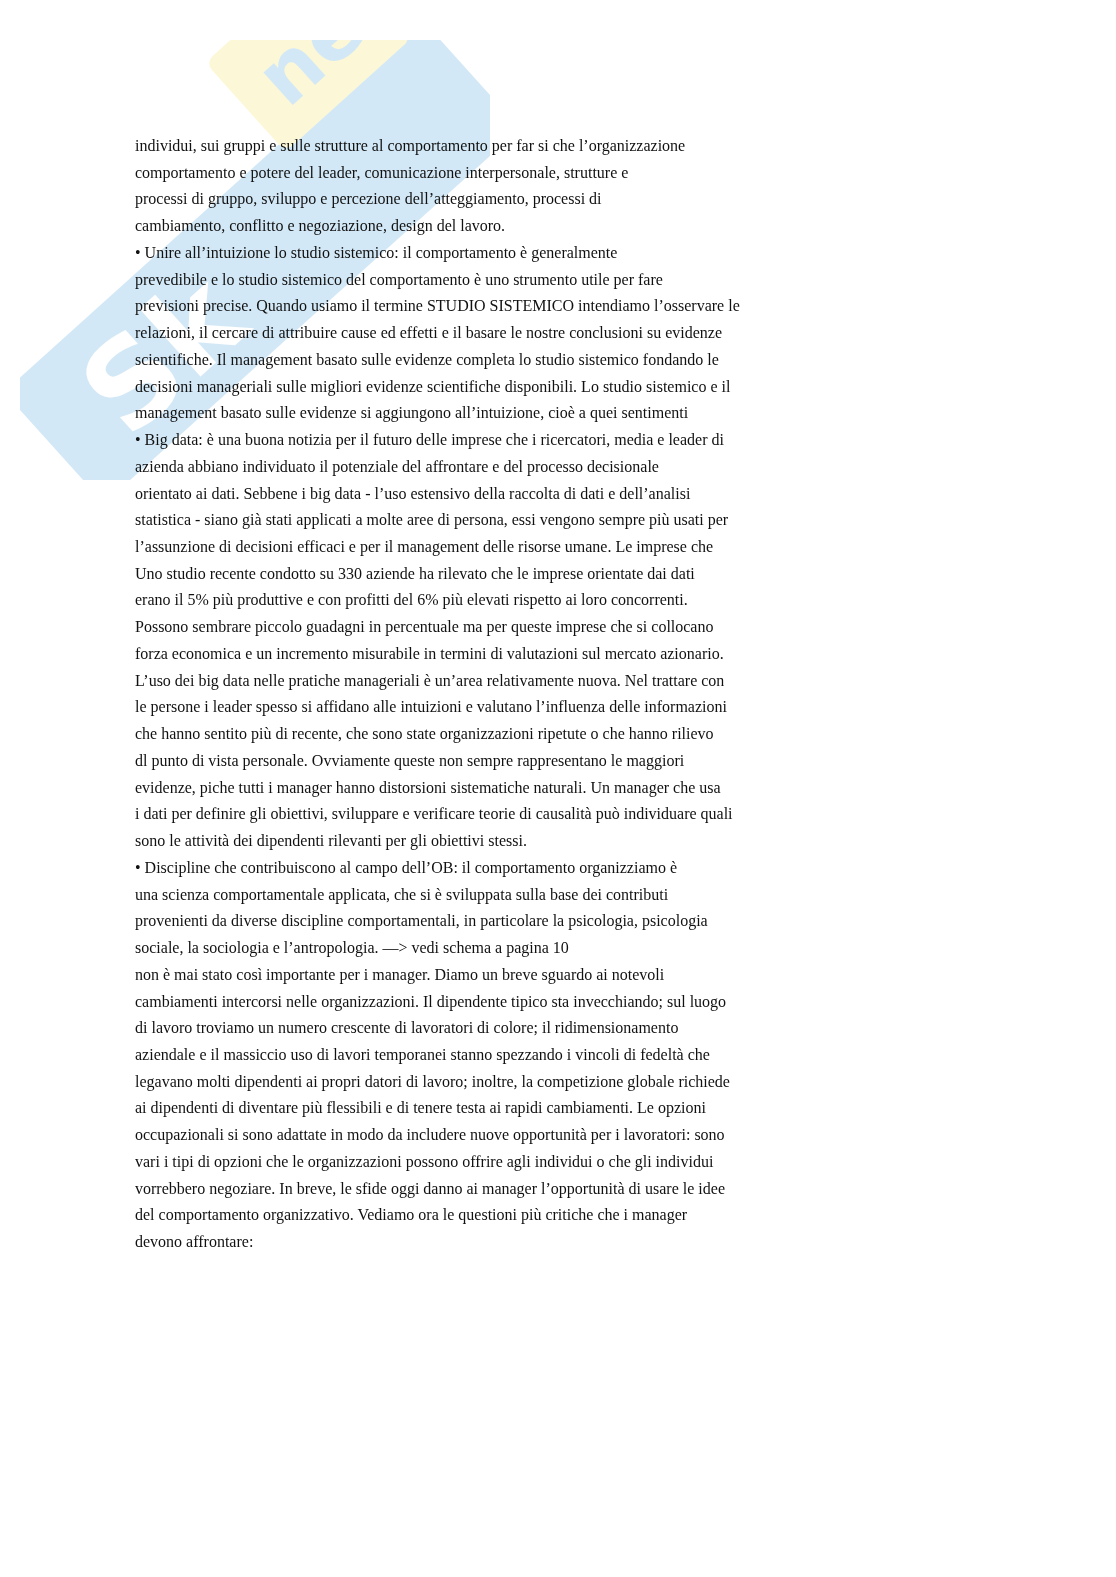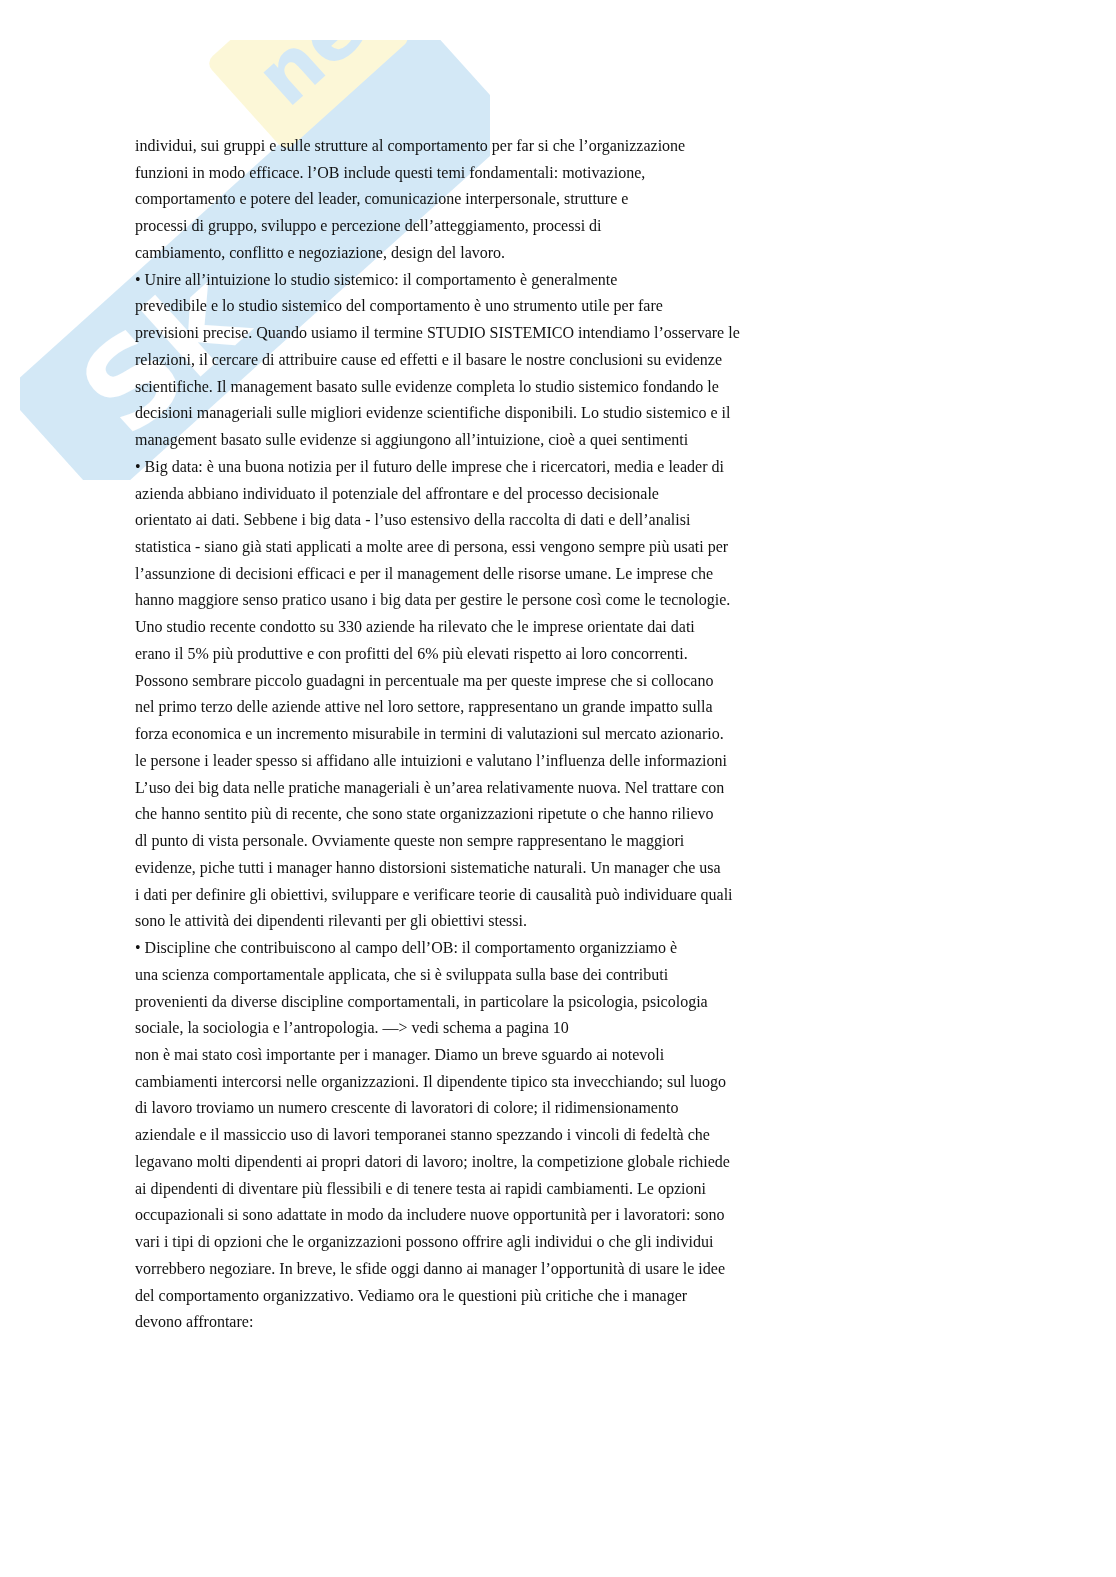--- a/index.html
+++ b/index.html
@@ -57,46 +57,43 @@
       <rect x="-40" y="150" width="560" height="150" rx="10" fill="#3d9ad8"></rect>
       <rect x="330" y="40" width="170" height="120" rx="10" fill="#f3df4f"></rect>
       <text x="20" y="270" font-family="DejaVu Sans, sans-serif" font-weight="bold" font-size="120" fill="#ffffff">Sk</text>
       <text x="360" y="130" font-family="DejaVu Sans, sans-serif" font-weight="bold" font-size="80" fill="#3d9ad8">net</text>
     </g>
   </svg>
 
   <div class="text-block">
 
     <div class="line">individui, sui gruppi e sulle strutture al comportamento per far si che l’organizzazione</div>
-    <div class="line">funzioni in modo efficace. l’OB include questi temi fondamentali: motivazione,</div>
     <div class="line">comportamento e potere del leader, comunicazione interpersonale, strutture e</div>
     <div class="line">processi di gruppo, sviluppo e percezione dell’atteggiamento, processi di</div>
     <div class="line">cambiamento, conflitto e negoziazione, design del lavoro.</div>
 
     <div class="line"><span class="bold">• Unire all’intuizione lo studio sistemico:</span><span> il comportamento è generalmente</span></div>
     <div class="line">prevedibile e lo studio sistemico del comportamento è uno strumento utile per fare</div>
     <div class="line">previsioni precise. Quando usiamo il termine STUDIO SISTEMICO intendiamo l’osservare le</div>
     <div class="line">relazioni, il cercare di attribuire cause ed effetti e il basare le nostre conclusioni su evidenze</div>
     <div class="line">scientifiche. Il management basato sulle evidenze completa lo studio sistemico fondando le</div>
     <div class="line">decisioni manageriali sulle migliori evidenze scientifiche disponibili. Lo studio sistemico e il</div>
     <div class="line">management basato sulle evidenze si aggiungono all’intuizione, cioè a quei sentimenti</div>
 
     <div class="line"><span class="bold">• Big data:</span><span> è una buona notizia per il futuro delle imprese che i ricercatori, media e leader di</span></div>
     <div class="line">azienda abbiano individuato il potenziale del affrontare e del processo decisionale</div>
     <div class="line">orientato ai dati. Sebbene i big data - l’uso estensivo della raccolta di dati e dell’analisi</div>
     <div class="line">statistica - siano già stati applicati a molte aree di persona, essi vengono sempre più usati per</div>
     <div class="line">l’assunzione di decisioni efficaci e per il management delle risorse umane. Le imprese che</div>
-    <div class="line">hanno maggiore senso pratico usano i big data per gestire le persone così come le tecnologie.</div>
     <div class="line">Uno studio recente condotto su 330 aziende ha rilevato che le imprese orientate dai dati</div>
     <div class="line">erano il 5% più produttive e con profitti del 6% più elevati rispetto ai loro concorrenti.</div>
     <div class="line">Possono sembrare piccolo guadagni in percentuale ma per queste imprese che si collocano</div>
-    <div class="line">nel primo terzo delle aziende attive nel loro settore, rappresentano un grande impatto sulla</div>
     <div class="line">forza economica e un incremento misurabile in termini di valutazioni sul mercato azionario.</div>
+    <div class="line">L’uso dei big data nelle pratiche manageriali è un’area relativamente nuova. Nel trattare con</div>
     <div class="line">le persone i leader spesso si affidano alle intuizioni e valutano l’influenza delle informazioni</div>
-    <div class="line">L’uso dei big data nelle pratiche manageriali è un’area relativamente nuova. Nel trattare con</div>
     <div class="line">che hanno sentito più di recente, che sono state organizzazioni ripetute o che hanno rilievo</div>
     <div class="line">dl punto di vista personale. Ovviamente queste non sempre rappresentano le maggiori</div>
     <div class="line">evidenze, piche tutti i manager hanno distorsioni sistematiche naturali. Un manager che usa</div>
     <div class="line">i dati per definire gli obiettivi, sviluppare e verificare teorie di causalità può individuare quali</div>
     <div class="line">sono le attività dei dipendenti rilevanti per gli obiettivi stessi.</div>
 
     <div class="line"><span class="bold">• Discipline che contribuiscono al campo dell’OB:</span><span> il comportamento organizziamo è</span></div>
     <div class="line">una scienza comportamentale applicata, che si è sviluppata sulla base dei contributi</div>
     <div class="line">provenienti da diverse discipline comportamentali, in particolare la psicologia, psicologia</div>
     <div class="line">sociale, la sociologia e l’antropologia. —&gt; vedi schema a pagina 10</div>

